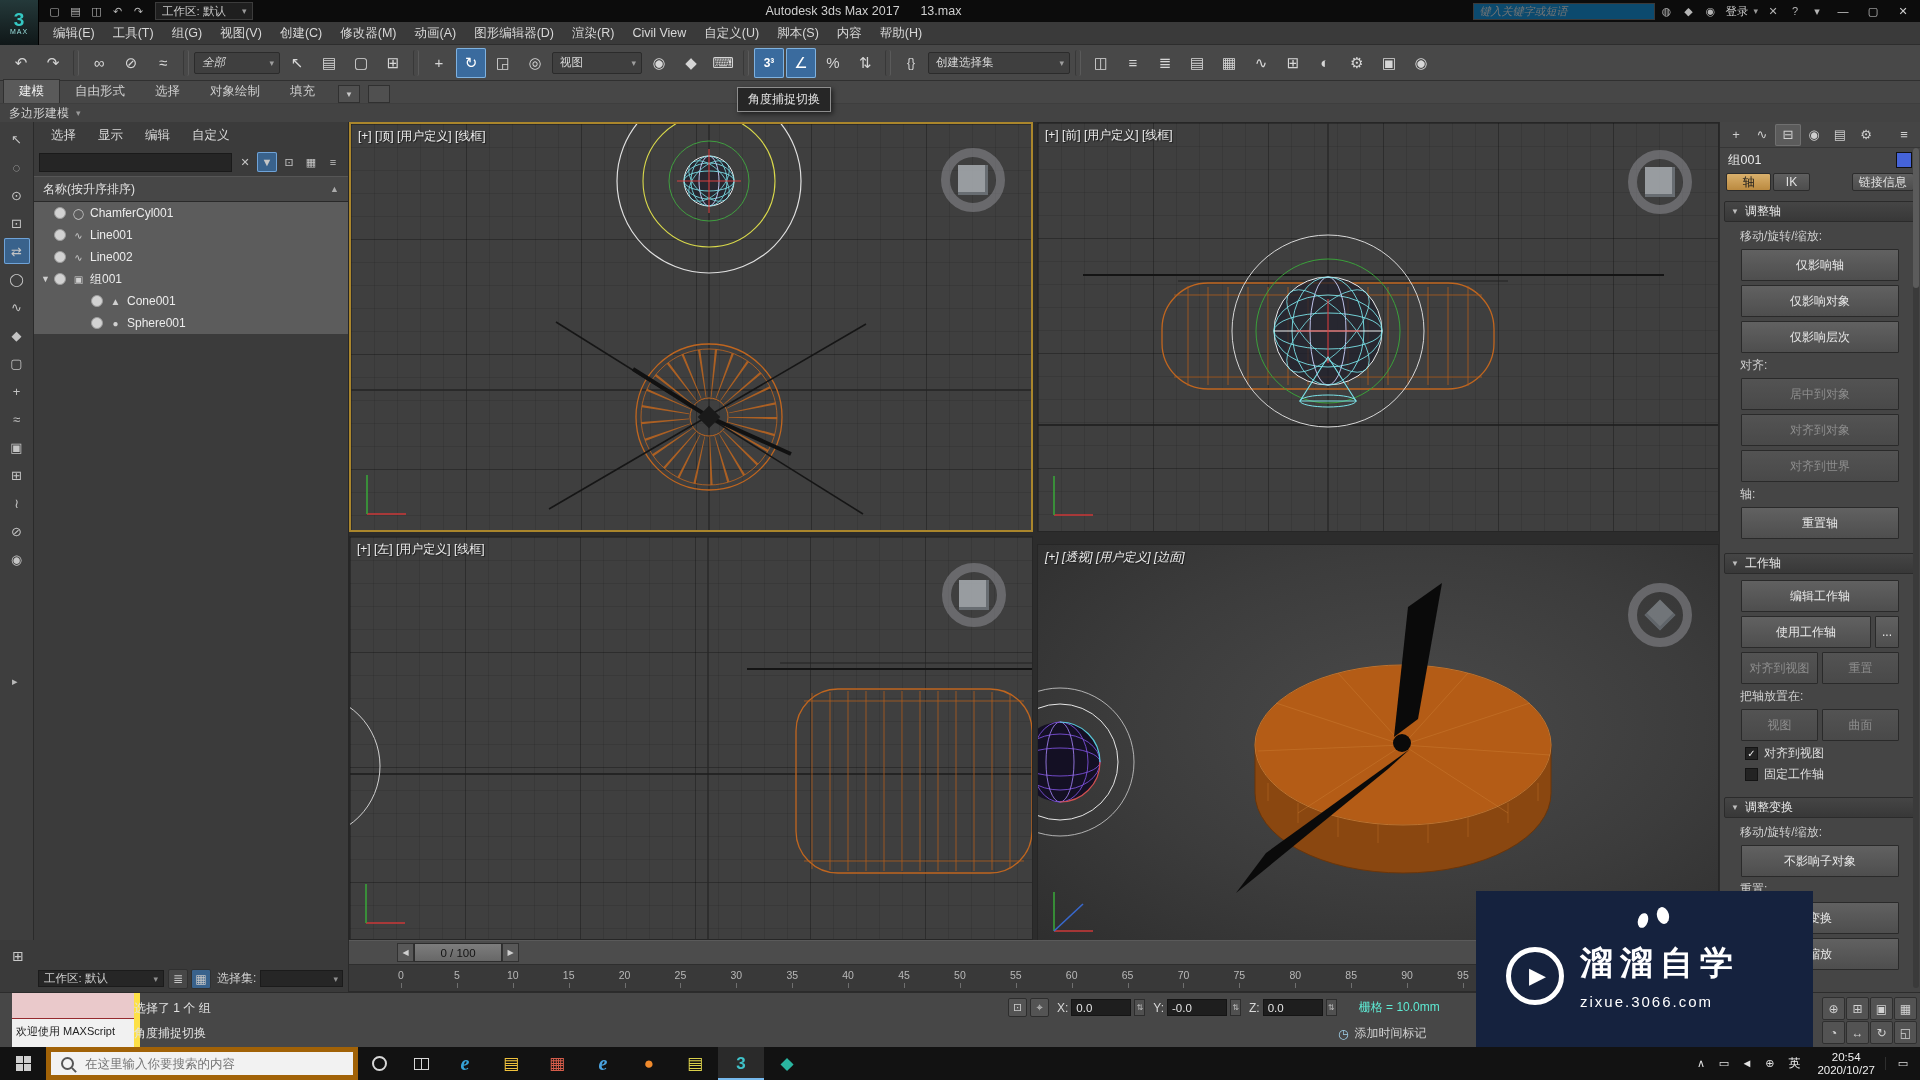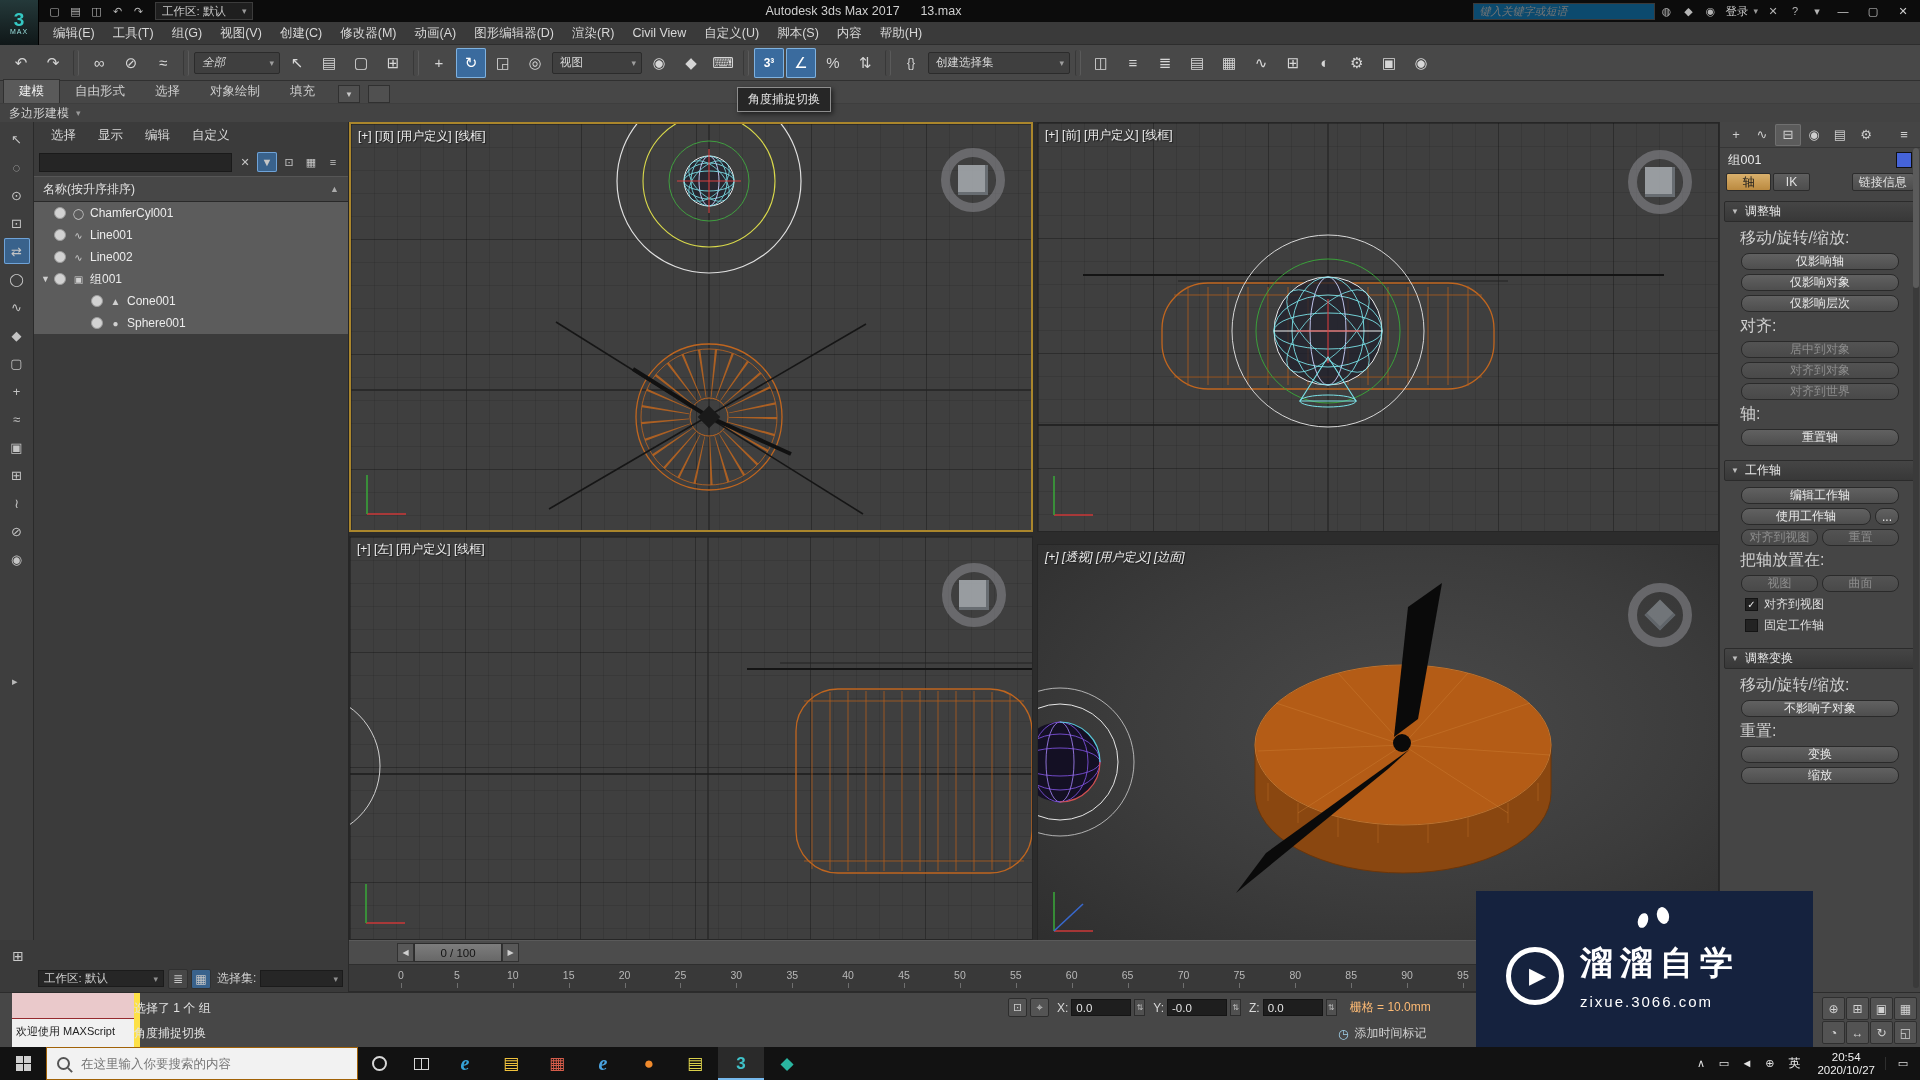--- a/index.html
+++ b/index.html
@@ -108,22 +108,22 @@
   .cp-tabs [data-name="panel-config-icon"]{margin-left:auto;}
   .cp-name{height:24px;display:flex;align-items:center;padding:0 8px;font-size:12.5px;color:#eaeaea;}
   .cp-swatch{margin-left:auto;width:14px;height:14px;background:#4563d8;border:1px solid #101010;}
   .cp-subtabs{display:flex;gap:2px;padding:1px 6px 4px;}
   .cp-subtab{height:18px;background:linear-gradient(#5f5f5f,#4d4d4d);border:1px solid #2c2c2c;border-radius:2px;display:flex;align-items:center;justify-content:center;font-size:12px;color:#e0e0e0;box-sizing:border-box;}
   .cp-subtab.active{background:linear-gradient(#d9b06c,#bb8a40);color:#1c1c1c;}
   .rollout{margin:6px 4px 0;}
   .r-head{height:19px;background:linear-gradient(#454545,#383838);border:1px solid #2b2b2b;border-radius:2px;display:flex;align-items:center;padding:0 6px;font-size:12px;color:#e6e6e6;}
   .r-head .arr{font-size:8px;color:#bdbdbd;margin-right:6px;}
   .r-body{padding:6px 6px 8px;display:flex;flex-direction:column;align-items:center;gap:4px;}
-  .r-label{width:160px;font-size:16px;color:#cfcfcf;}
-  .cbtn{width:158px;height:17px;background:linear-gradient(#616161,#4e4e4e);border:1px solid #2a2a2a;border-radius:8px;color:#e8e8e8;font-size:12px;display:flex;align-items:center;justify-content:center;box-sizing:border-box;flex:none;}
+  .r-label{width:160px;font-size:12px;color:#cfcfcf;}
+  .cbtn{width:158px;height:32px;background:linear-gradient(#616161,#4e4e4e);border:1px solid #2a2a2a;border-radius:1px;color:#e8e8e8;font-size:12px;display:flex;align-items:center;justify-content:center;box-sizing:border-box;flex:none;}
   .btn-stack{display:flex;flex-direction:column;gap:4px;align-items:center;}
   .btn-stack.disabled-group .cbtn{color:#8d8d8d;background:linear-gradient(#535353,#494949);}
   .btn-row{display:flex;gap:4px;width:158px;}
   .btn-row .cbtn{flex:1;width:auto;}
   .btn-row .cbtn.mini{flex:none;width:24px;}
   .cbtn.disabled{color:#8d8d8d;background:linear-gradient(#535353,#494949);}
   .chk-row{width:150px;display:flex;align-items:center;gap:6px;font-size:12px;color:#dedede;}
   .chk{width:13px;height:13px;background:#232323;border:1px solid #141414;display:flex;align-items:center;justify-content:center;font-size:10px;color:#eaeaea;box-sizing:border-box;}
   .cp-scroll{position:absolute;right:1px;top:26px;bottom:4px;width:6px;background:#3a3a3a;border-radius:3px;}
   .cp-scroll .hd{position:absolute;left:0;top:0;width:6px;height:140px;background:#5b5b5b;border-radius:3px;}
@@ -152,32 +152,32 @@
   #listener{position:absolute;left:0;top:0;width:122px;height:54px;border-right:6px solid #fde047;padding-left:12px;}
   #listener .pink{height:25px;background:#eac9cb;border-bottom:1px solid #96292e;}
   #listener .white{height:29px;background:#f1f1f1;color:#222;font-size:11px;padding:5px 4px 0;white-space:nowrap;overflow:hidden;box-sizing:border-box;}
   #sel-status{position:absolute;left:134px;top:7px;font-size:12px;color:#e2e2e2;}
   #prompt{position:absolute;left:134px;top:32px;font-size:12px;color:#e2e2e2;}
   #coord-cluster{position:absolute;left:1008px;top:5px;display:flex;align-items:center;gap:3px;}
   .mini-btn{width:19px;height:19px;background:#545454;border:1px solid #2d2d2d;color:#cccccc;font-size:11px;display:flex;align-items:center;justify-content:center;border-radius:2px;box-sizing:border-box;}
   .coord-label{font-size:12px;color:#d8d8d8;margin-left:5px;}
   .coord-field{width:60px;height:17px;background:#1e1e1e;border:1px solid #141414;color:#e4e4e4;font-size:11.5px;display:flex;align-items:center;padding:0 4px;box-sizing:border-box;}
   .spin{width:11px;height:17px;background:#505050;border:1px solid #2d2d2d;color:#bdbdbd;font-size:8px;display:flex;align-items:center;justify-content:center;box-sizing:border-box;}
-  #grid-info{margin-left:10px;font-size:12px;color:#fdba74;white-space:nowrap;}
+  #grid-info{margin-left:19px;font-size:12px;color:#5eead4;white-space:nowrap;}
   #time-tag{position:absolute;left:1338px;top:32px;display:flex;gap:6px;align-items:center;font-size:12px;color:#d2d2d2;}
   #time-tag .tt-icon{color:#9fd0e8;font-size:12px;}
   #nav-cluster{position:absolute;right:3px;top:4px;display:grid;grid-template-columns:repeat(4,23px);grid-auto-rows:23px;gap:1px;}
   .nav-btn{background:#535353;border:1px solid #2f2f2f;color:#d2d2d2;font-size:12px;display:flex;align-items:center;justify-content:center;border-radius:2px;box-sizing:border-box;}
 
   
   #taskbar{position:absolute;left:0;top:1047px;width:1920px;height:33px;background:#121212;display:flex;align-items:stretch;z-index:90;}
   #start-btn{width:46px;display:flex;align-items:center;justify-content:center;}
   .win-logo{display:grid;grid-template-columns:7px 7px;grid-template-rows:7px 7px;gap:1px;}
   .win-logo span{background:#cfcfcf;}
-  #tb-search-box{width:312px;background:#f2f2f2;border:1px solid #a16207;display:flex;align-items:center;padding:0 10px;gap:9px;box-sizing:border-box;}
+  #tb-search-box{width:312px;background:#f2f2f2;border:5px solid #a16207;display:flex;align-items:center;padding:0 10px;gap:9px;box-sizing:border-box;}
   #tb-search-box input{border:none;background:transparent;color:#555;font-size:12.5px;width:100%;}
   .mag{width:9px;height:9px;border:2px solid #555;border-radius:50%;position:relative;flex:none;}
   .mag::after{content:"";position:absolute;width:6px;height:2px;background:#555;transform:rotate(45deg);right:-5px;bottom:-3px;}
   .tb-btn{width:42px;display:flex;align-items:center;justify-content:center;color:#d8d8d8;}
   .cortana{width:15px;height:15px;border:2px solid #d8d8d8;border-radius:50%;box-sizing:border-box;}
   .tview{width:15px;height:12px;border:1.5px solid #d8d8d8;box-sizing:border-box;background:linear-gradient(90deg,transparent 45%,#d8d8d8 45%,#d8d8d8 55%,transparent 55%);}
   .app{width:46px;display:flex;align-items:center;justify-content:center;font-size:17px;font-weight:bold;color:var(--c,#ccc);font-style:italic;}
   .app .g{font-style:normal;}
   .app[data-name="edge-icon"] .g,.app[data-name="ie-icon"] .g{font-style:italic;font-family:"Liberation Serif","DejaVu Serif",serif;font-size:20px;}
   .app.active{background:#2a2a2a;box-shadow:inset 0 -2px 0 #76b9ed;}

